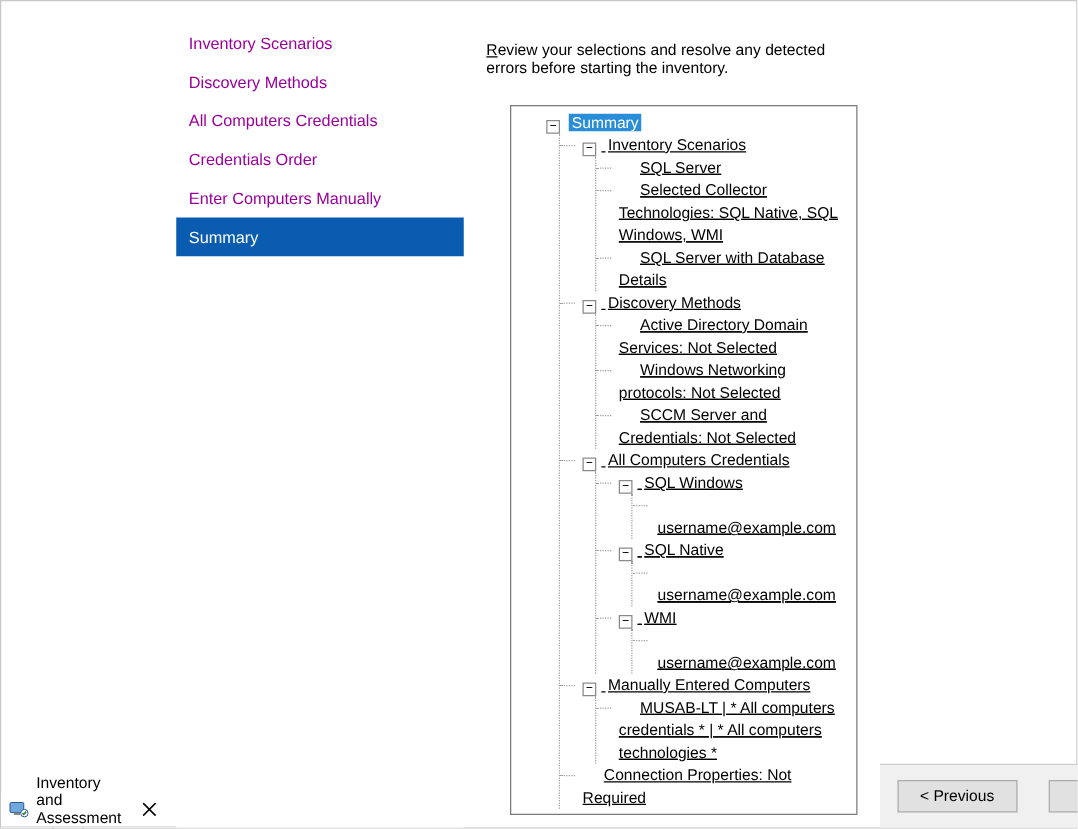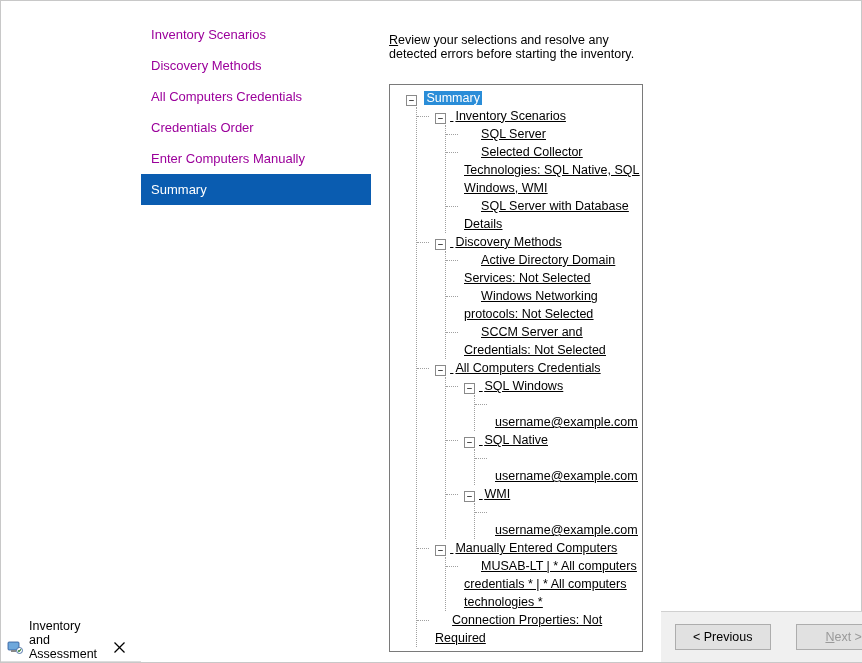--- a/index.html
+++ b/index.html
@@ -117,22 +117,23 @@
     margin-bottom: 23px;
   }
   .content .subtext .u { text-decoration: underline; }
 
   
   .tree-panel {
     flex: 1;
     border: 1px solid #7a7a7a;
     background: #fff;
     overflow: auto;
-    padding: 4px 2px;
+    padding: 4px 14px;
     min-height: 0;
+    margin-left: 19px;
   }
   ul.tree, ul.tree ul {
     list-style: none;
     margin: 0;
     padding: 0;
   }
   ul.tree ul {
     margin-left: 10px;
     border-left: 1px dotted #a0a0a0;
     padding-left: 0;

